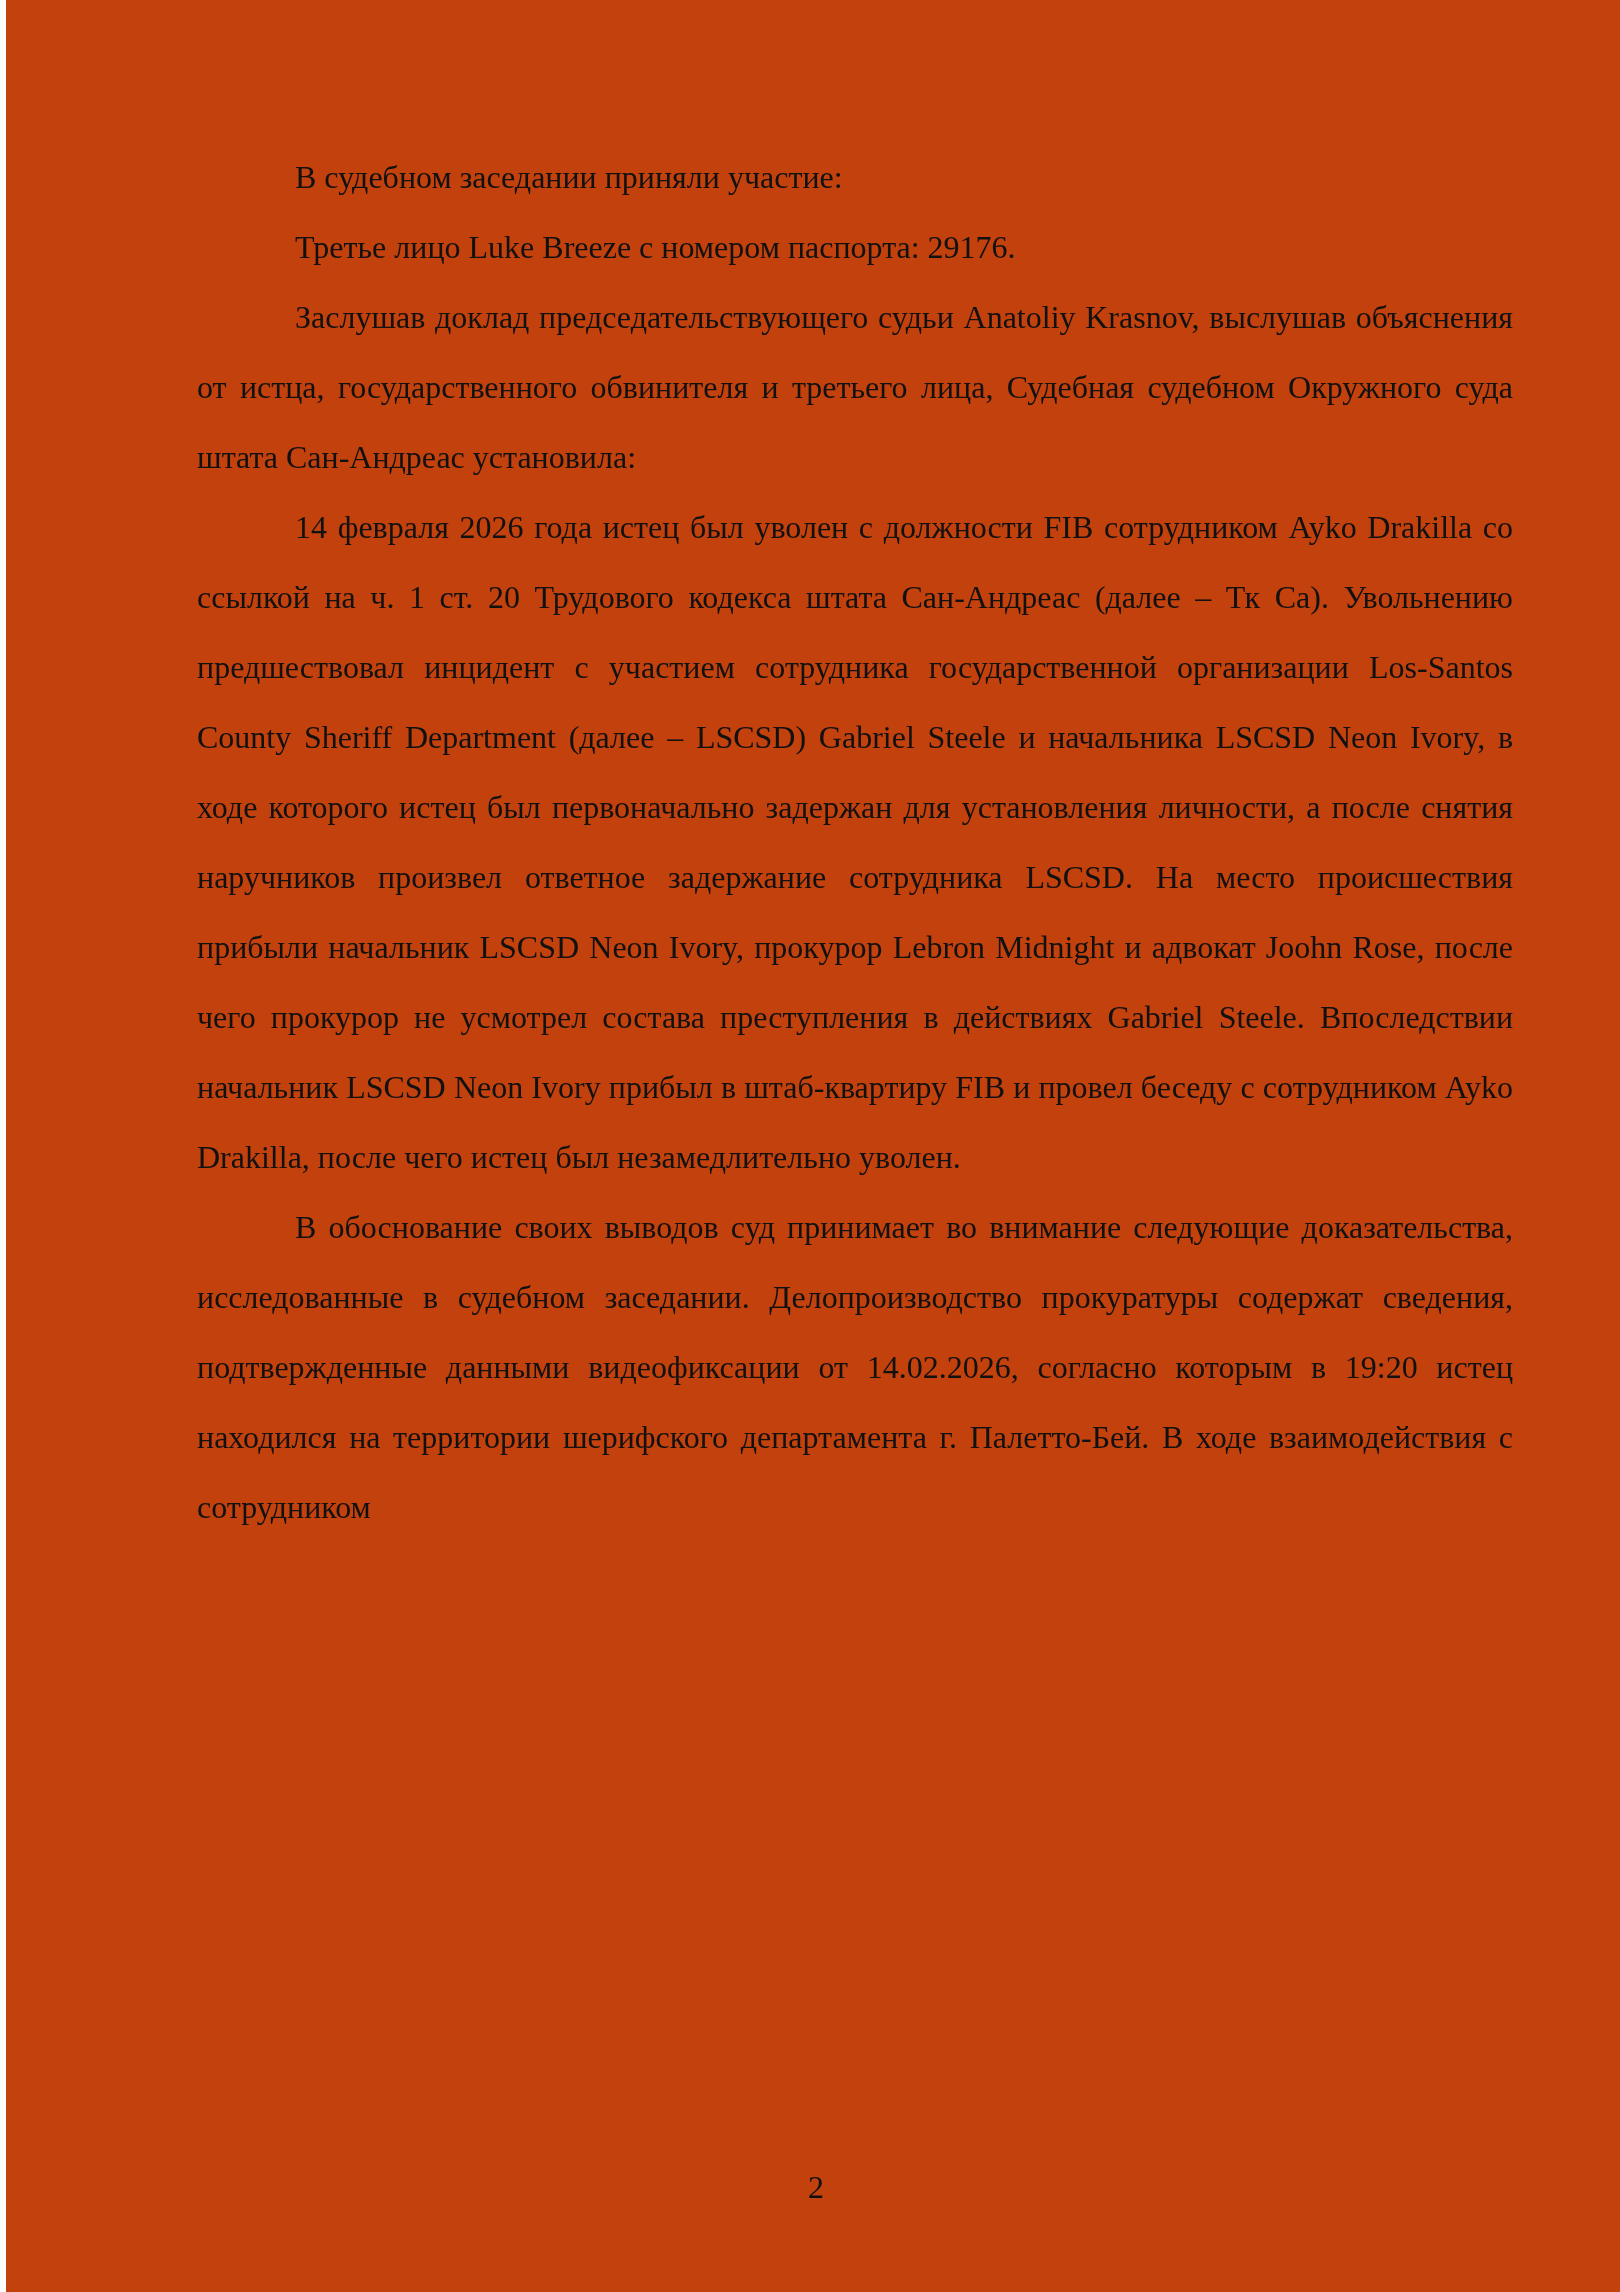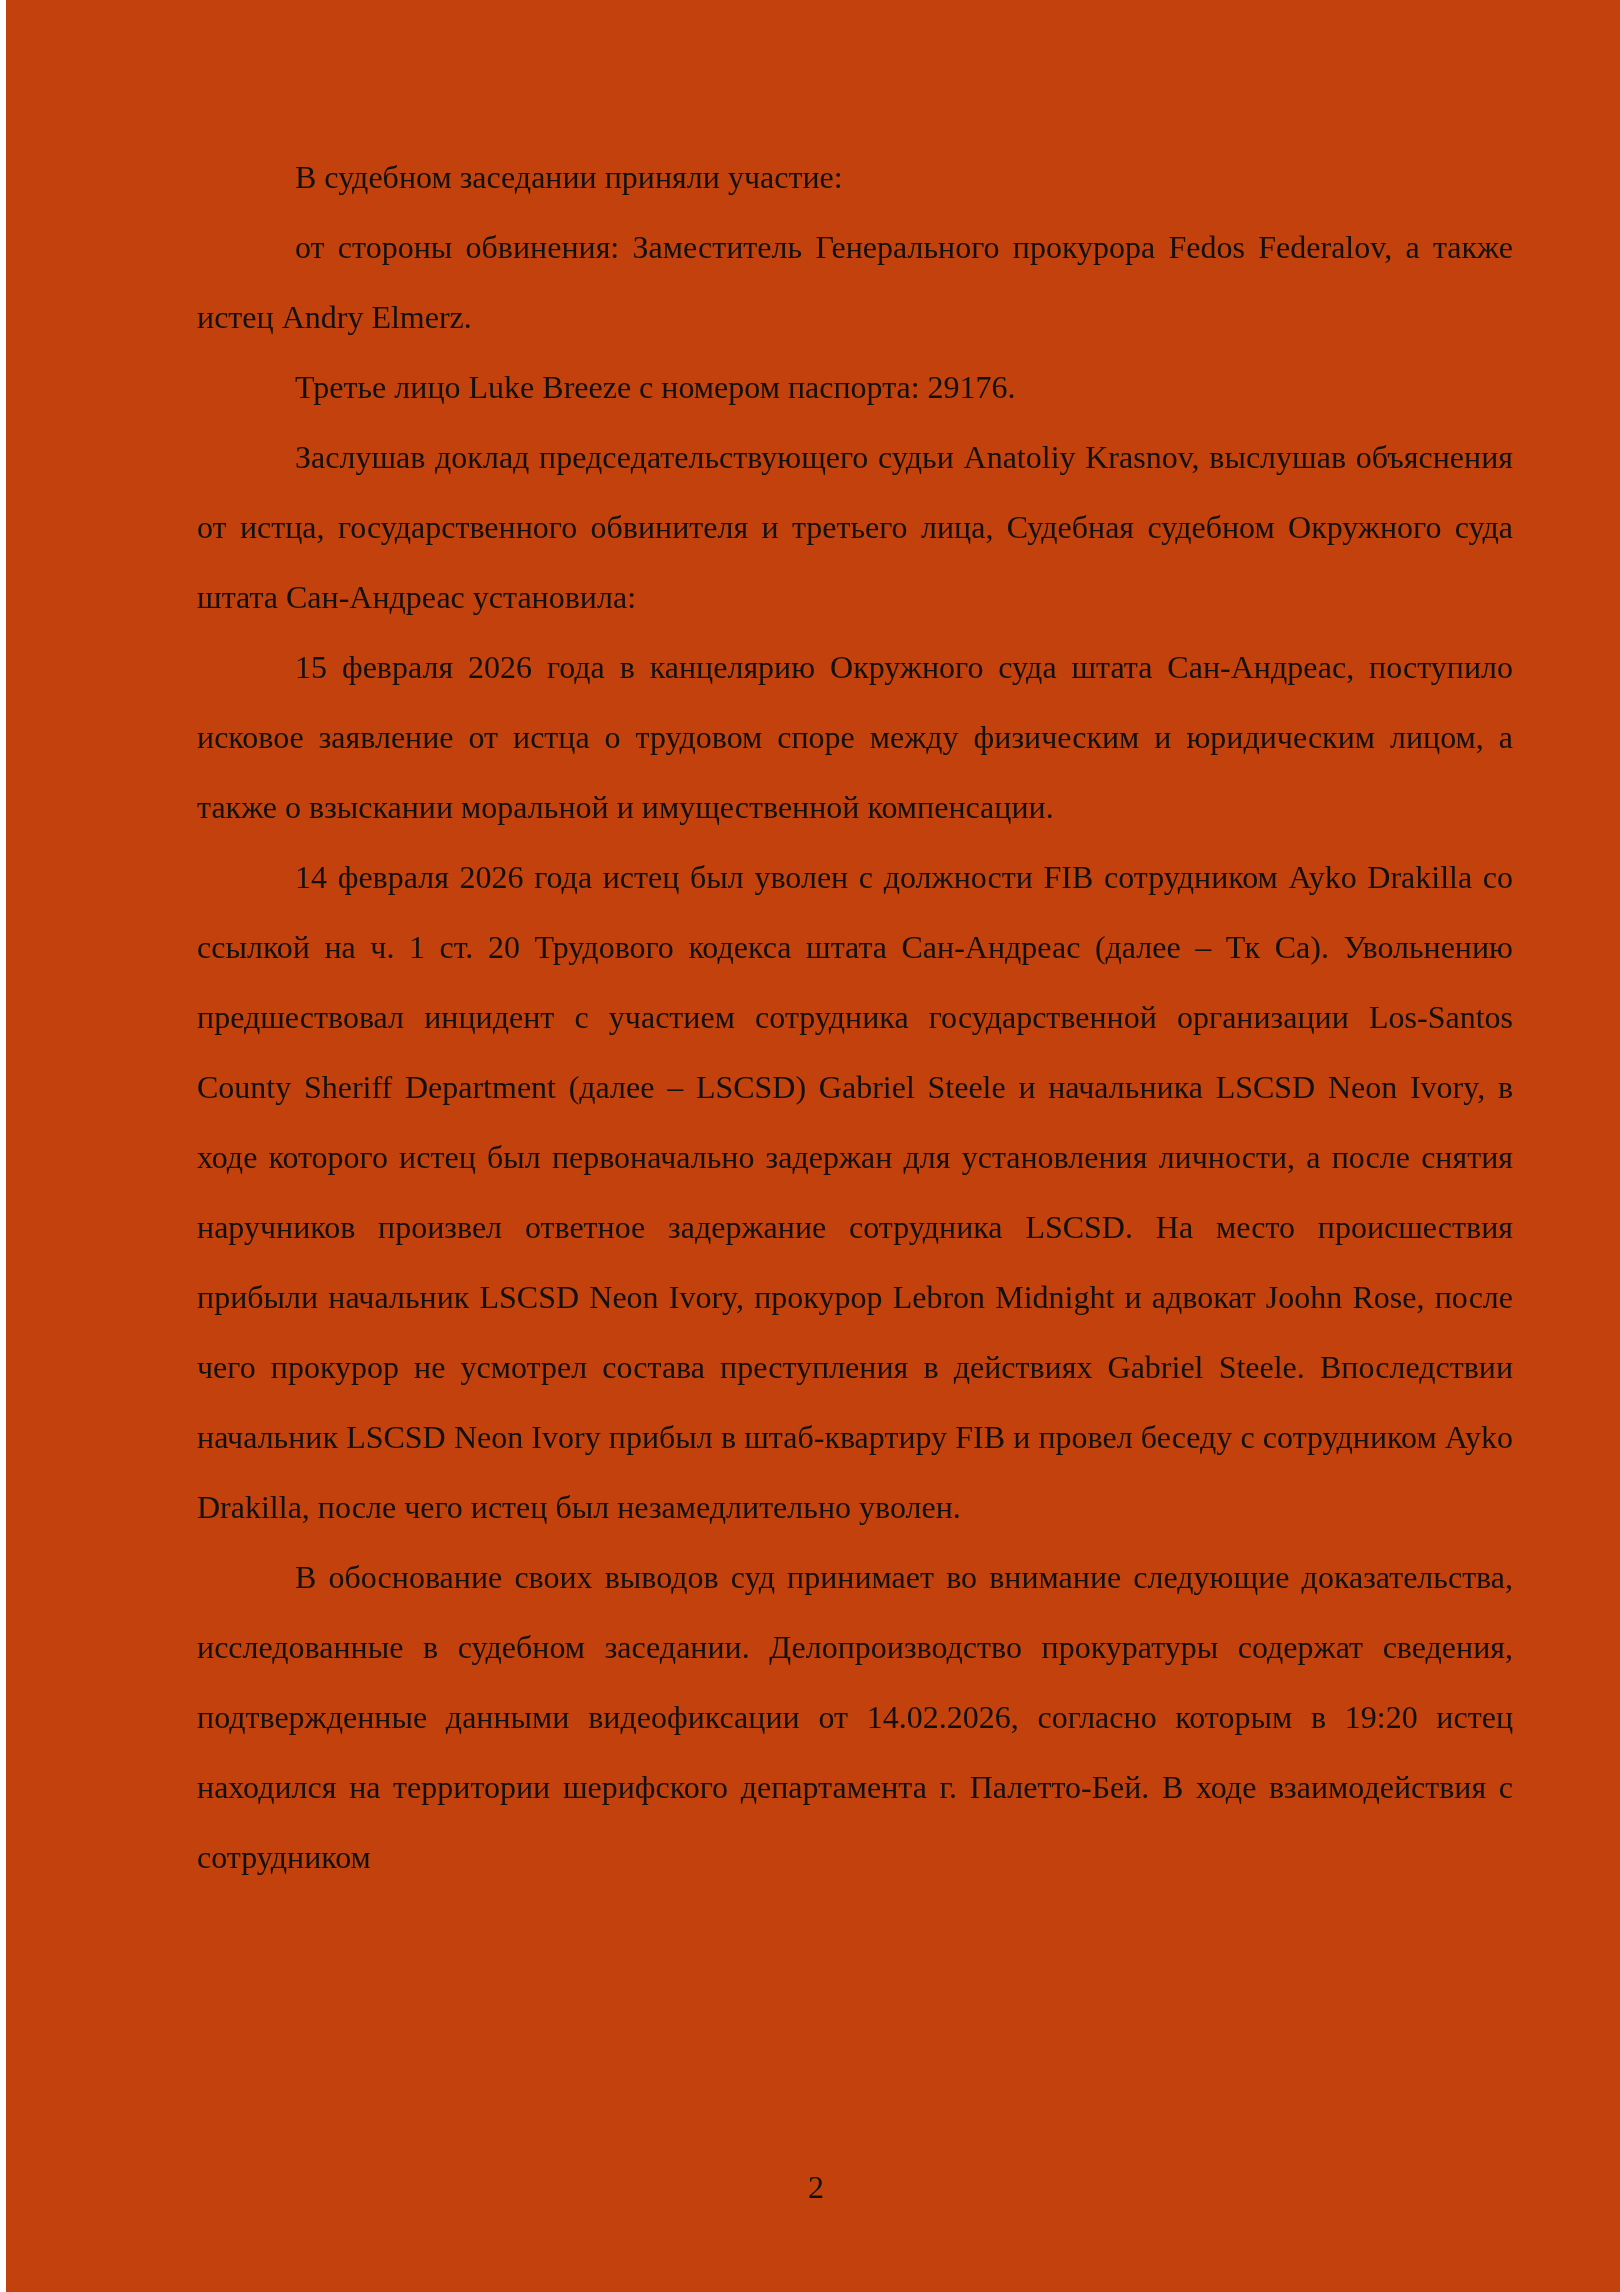--- a/index.html
+++ b/index.html
@@ -47,22 +47,20 @@
     font-size: 32px;
     line-height: 39px;
   }
 </style>
 </head>
 <body>
 
 <div class="page">
   <div class="body-text">
     <p class="para">В судебном заседании приняли участие:</p>
-    <p class="para">от стороны обвинения: Заместитель Генерального прокурора Fedos Federalov, а также истец Andry Elmerz.</p>
     <p class="para">Третье лицо Luke Breeze с номером паспорта: 29176.</p>
     <p class="para">Заслушав доклад председательствующего судьи Anatoliy Krasnov, выслушав объяснения от истца, государственного обвинителя и третьего лица, Судебная судебном Окружного суда штата Сан-Андреас установила:</p>
-    <p class="para">15 февраля 2026 года в канцелярию Окружного суда штата Сан-Андреас, поступило исковое заявление от истца о трудовом споре между физическим и юридическим лицом, а также о взыскании моральной и имущественной компенсации.</p>
     <p class="para">14 февраля 2026 года истец был уволен с должности FIB сотрудником Ayko Drakilla со ссылкой на ч. 1 ст. 20 Трудового кодекса штата Сан-Андреас (далее – Тк Са). Увольнению предшествовал инцидент с участием сотрудника государственной организации Los-Santos County Sheriff Department (далее – LSCSD) Gabriel Steele и начальника LSCSD Neon Ivory, в ходе которого истец был первоначально задержан для установления личности, а после снятия наручников произвел ответное задержание сотрудника LSCSD. На место происшествия прибыли начальник LSCSD Neon Ivory, прокурор Lebron Midnight и адвокат Joohn Rose, после чего прокурор не усмотрел состава преступления в действиях Gabriel Steele. Впоследствии начальник LSCSD Neon Ivory прибыл в штаб-квартиру FIB и провел беседу с сотрудником Ayko Drakilla, после чего истец был незамедлительно уволен.</p>
     <p class="para">В обоснование своих выводов суд принимает во внимание следующие доказательства, исследованные в судебном заседании. Делопроизводство прокуратуры содержат сведения, подтвержденные данными видеофиксации от 14.02.2026, согласно которым в 19:20 истец находился на территории шерифского департамента г. Палетто-Бей. В ходе взаимодействия с сотрудником</p>
   </div>
   <div class="page-number">2</div>
 </div>
 
 
 </body></html>

